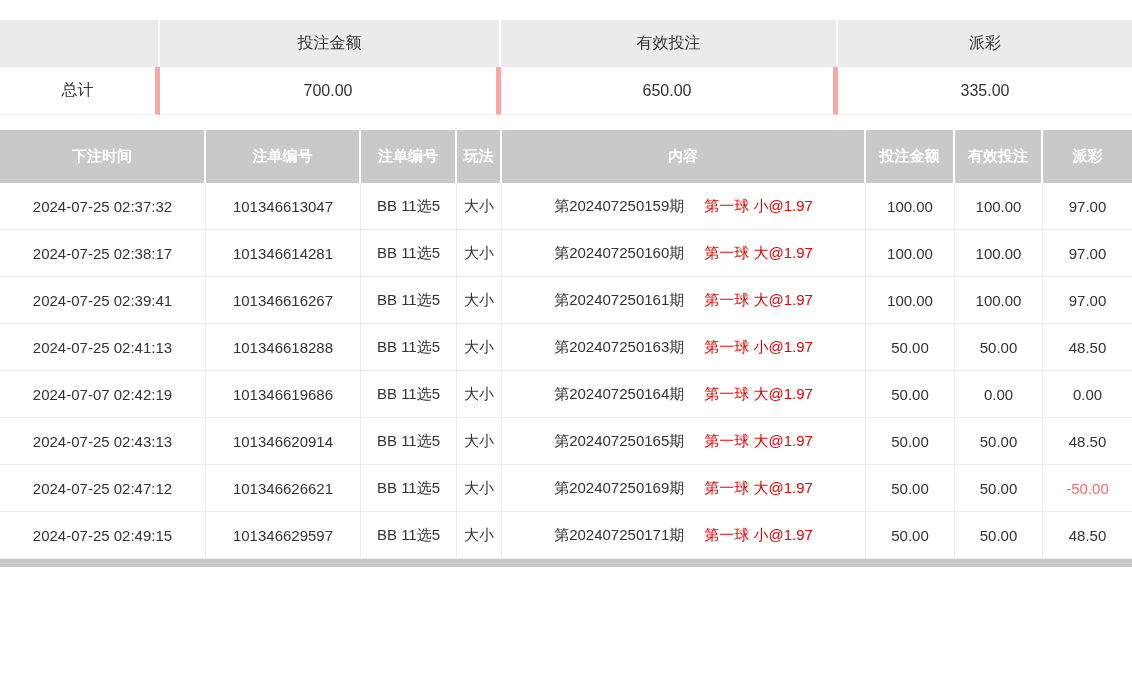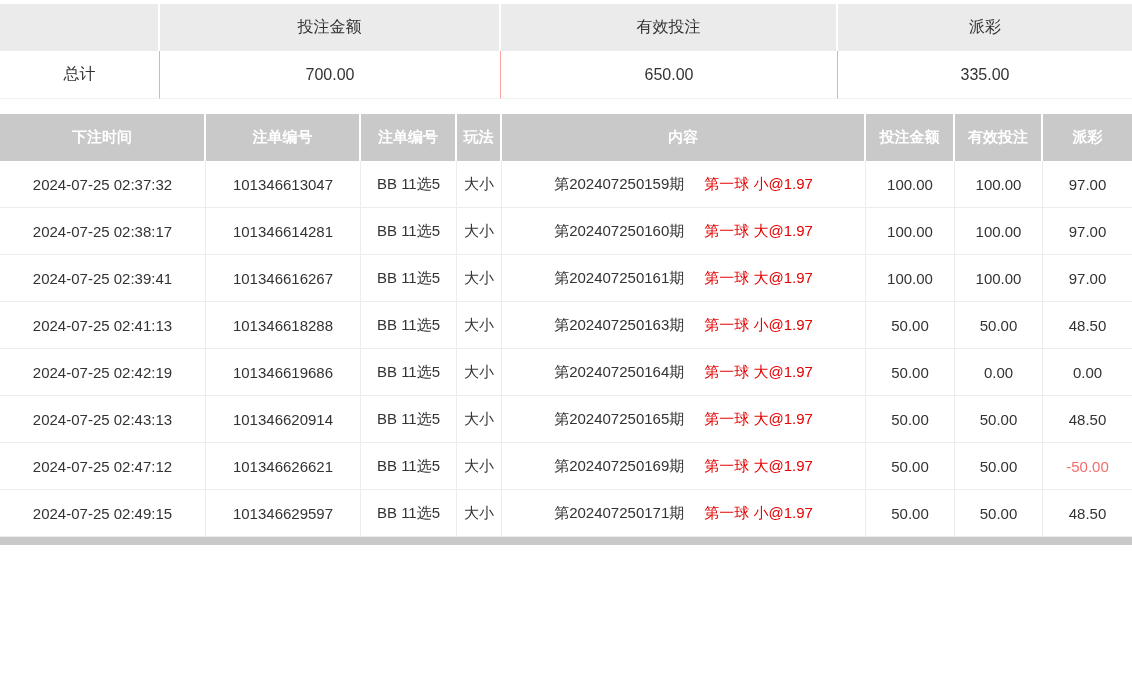--- a/index.html
+++ b/index.html
@@ -4,21 +4,21 @@
 <style>
   * { margin: 0; padding: 0; box-sizing: border-box; }
   html, body { background: #fff; }
   body {
     width: 1132px;
     height: 690px;
     overflow: hidden;
     font-family: "Liberation Sans", "DejaVu Sans", sans-serif;
     color: #333;
   }
-  .page { width: 1132px; padding-top: 4px; }
+  .page { width: 1132px; padding-top: 20px; }
 
   table { border-collapse: separate; border-spacing: 0; table-layout: fixed; width: 1132px; }
 
   
   .summary-table th {
     height: 47px;
     background: #ebebeb;
     font-weight: normal;
     font-size: 16px;
     color: #333;
@@ -26,29 +26,29 @@
     vertical-align: middle;
     border-right: 2px solid #ffffff;
   }
   .summary-table th:last-child { border-right: none; }
   .summary-table td {
     height: 48px;
     background: #ffffff;
     font-size: 16px;
     text-align: center;
     vertical-align: middle;
-    border-right: 1px solid #fca5a5;
+    border-right: 5px solid #fca5a5;
     border-bottom: 1px solid #f2f2f2;
   }
   .summary-table td:last-child { border-right: none; }
 
   
   .bet-table { margin-top: 15px; }
   .bet-table th {
-    height: 47px;
+    height: 53px;
     background: #c9c9c9;
     color: #ffffff;
     font-weight: bold;
     font-size: 15px;
     text-align: center;
     vertical-align: middle;
     border-right: 2px solid #ffffff;
   }
   .bet-table th:last-child { border-right: none; }
   .bet-table td {
@@ -168,21 +168,21 @@
     <td>101346618288</td>
     <td>BB 11选5</td>
     <td>大小</td>
     <td><span class="content-period">第202407250163期</span><span class="red">第一球 小@</span><span class="red odds">1.97</span></td>
     <td>50.00</td>
     <td>50.00</td>
     <td>48.50</td>
   </tr>
 
   <tr>
-    <td>2024-07-25 02:42:19</td>
+    <td>2024-07-07 02:42:19</td>
     <td>101346619686</td>
     <td>BB 11选5</td>
     <td>大小</td>
     <td><span class="content-period">第202407250164期</span><span class="red">第一球 大@</span><span class="red odds">1.97</span></td>
     <td>50.00</td>
     <td>0.00</td>
     <td>0.00</td>
   </tr>
 
   <tr>

